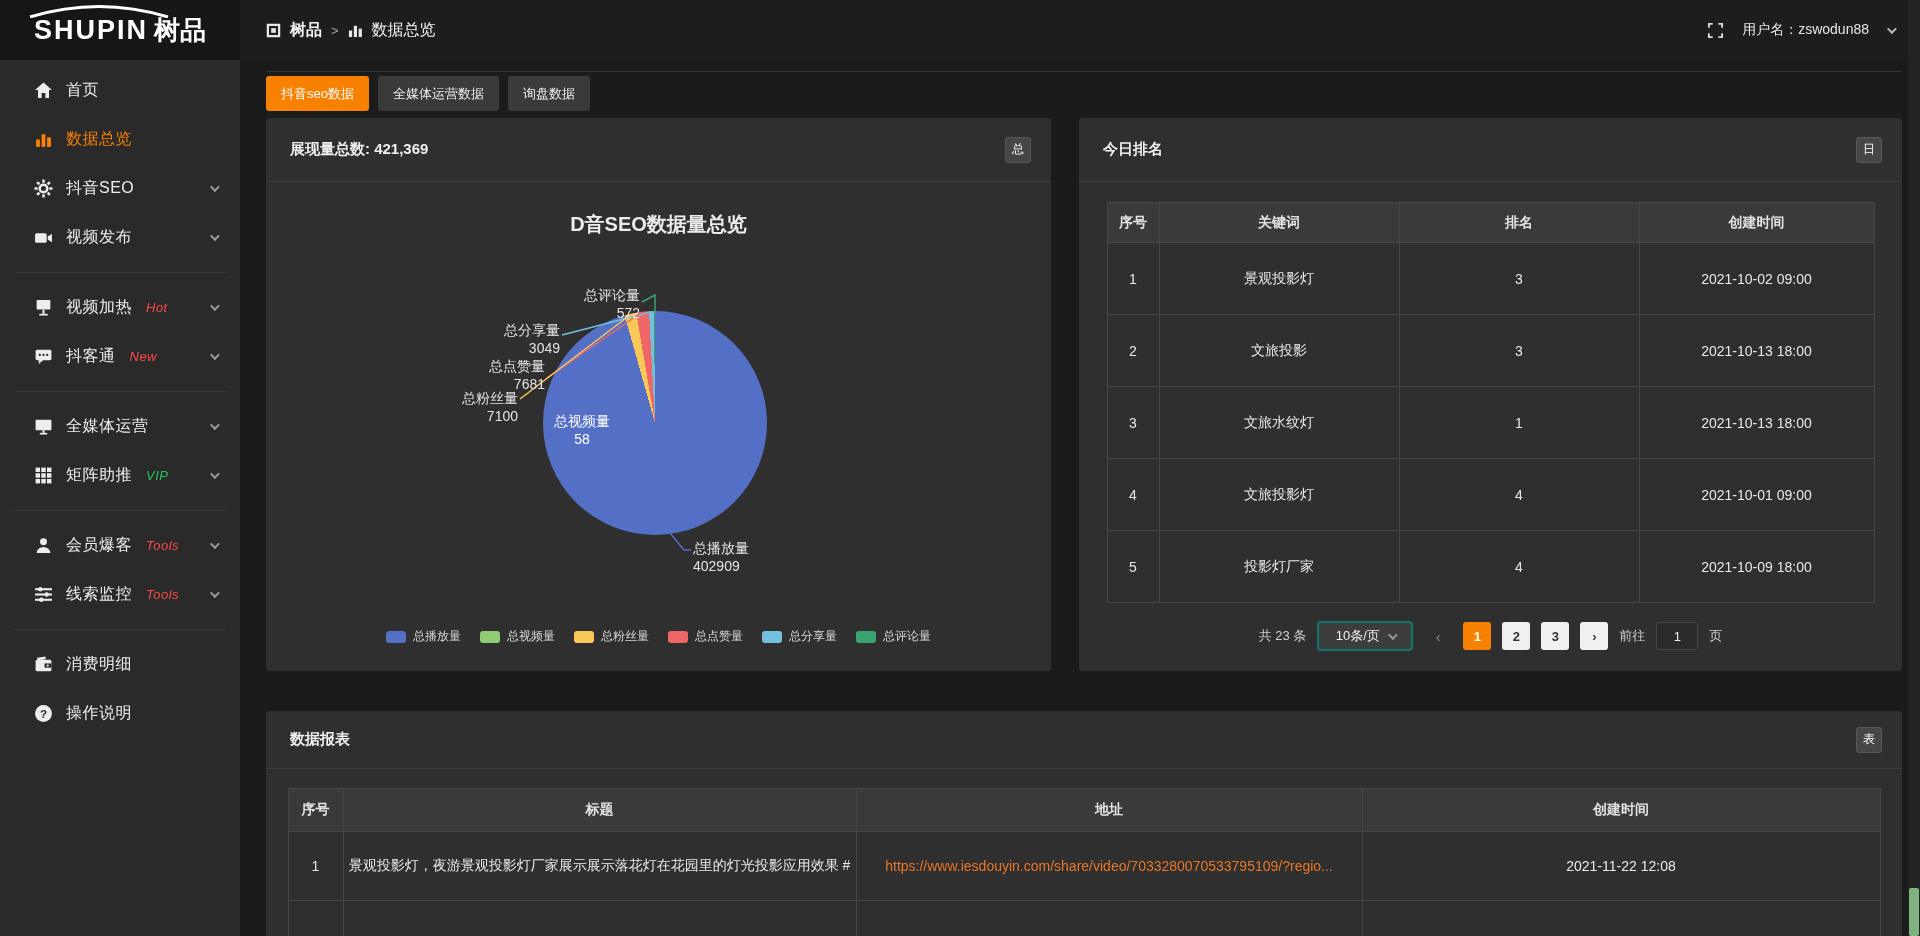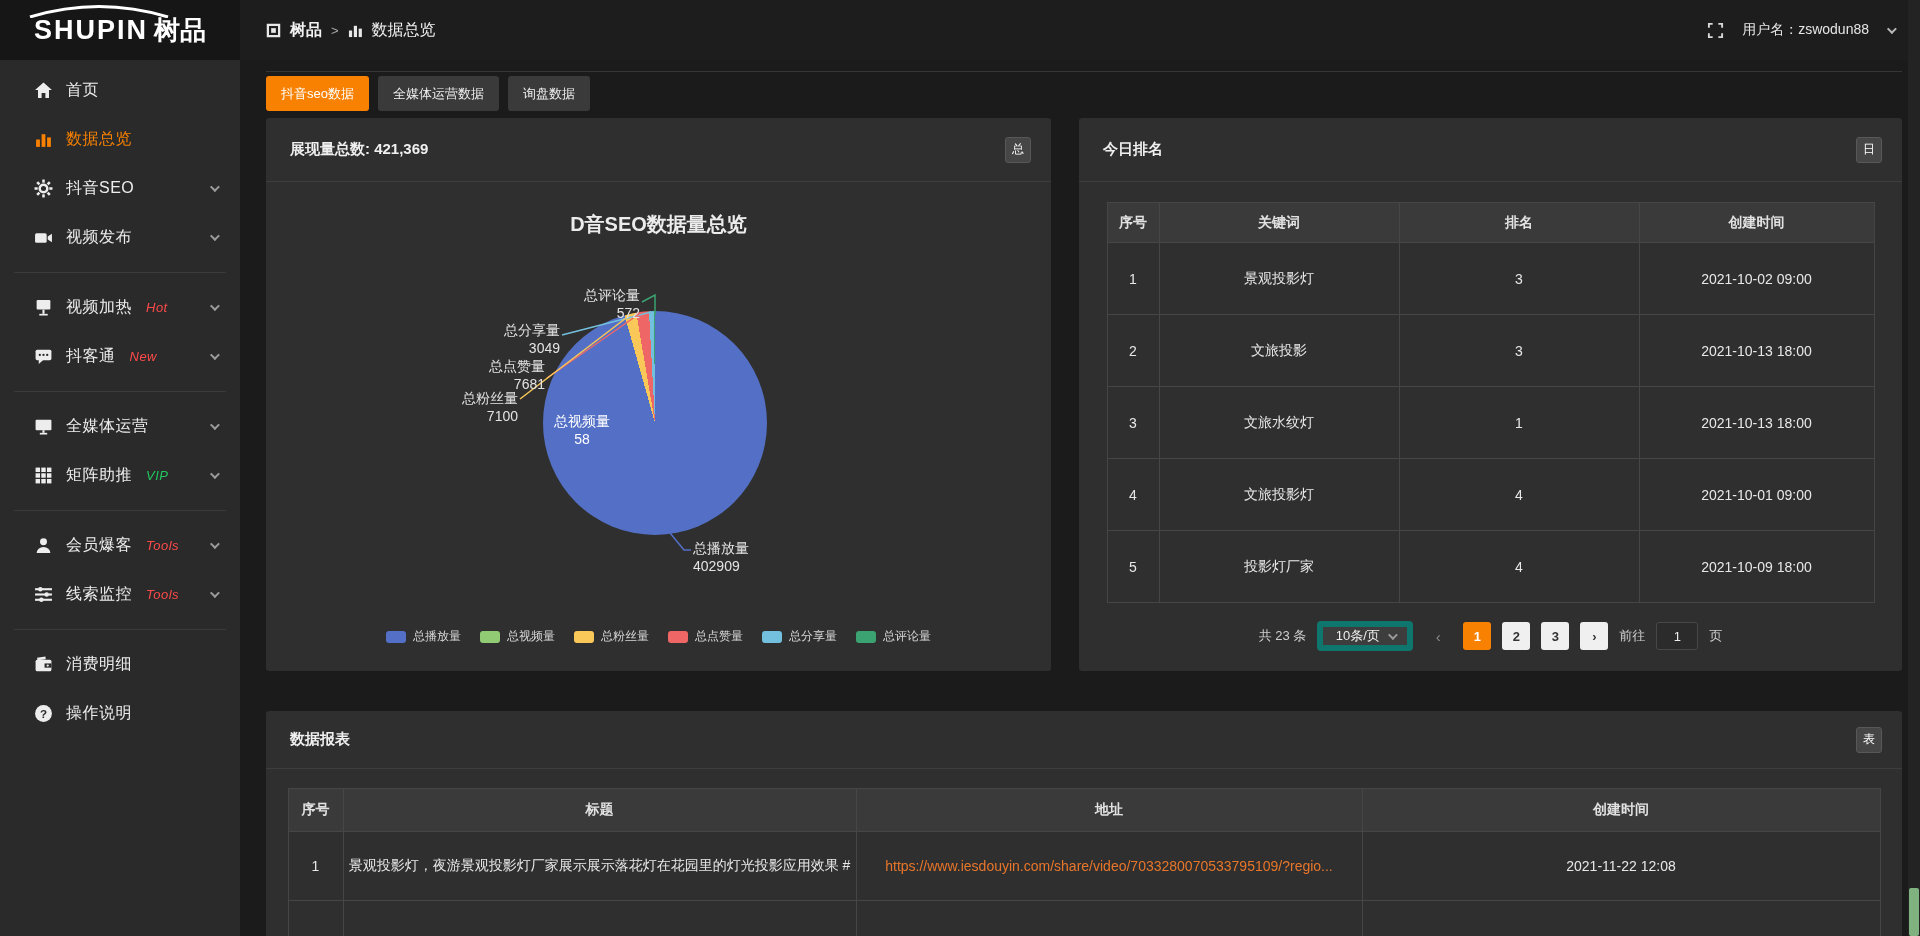--- a/index.html
+++ b/index.html
@@ -78,21 +78,21 @@
   .rank-table { width:767px; margin:20px auto 0 auto; }
   .rank-table th { height:40px; }
   .rank-table td { height:72px; }
   .report-table { width:1592px; margin:19px auto 0 auto; }
   .report-table th { height:43px; }
   .report-table td { height:69px; }
   .url-link { color:var(--link,#e8762a); cursor:pointer; }
 
   
   .pagination { display:flex; align-items:center; justify-content:center; gap:11px; margin-top:18px; font-size:13px; color:#cfcfcf; }
-  .pg-select { width:96px; height:30px; background:#3d3d3d; border:6px solid #0f766e; border-radius:4px; display:flex; align-items:center; justify-content:center; gap:8px; color:#eee; cursor:pointer; }
+  .pg-select { width:96px; height:30px; background:#3d3d3d; border:2px solid #0f766e; border-radius:4px; display:flex; align-items:center; justify-content:center; gap:8px; color:#eee; cursor:pointer; }
   .pg-select .chev { border-color:#999; }
   .pg-arrow { width:28px; height:28px; display:flex; align-items:center; justify-content:center; font-size:15px; color:#8a8a8a; cursor:pointer; }
   .pg-btn { width:28px; height:28px; border-radius:3px; background:#f0f0f0; color:#333; display:flex; align-items:center; justify-content:center; font-size:13px; font-weight:bold; cursor:pointer; }
   .pg-btn.active { background:var(--accent,#f88102); color:#fff; }
   .pg-goto-input { width:42px; height:28px; background:#2b2b2b; border:1px solid #474747; border-radius:3px; color:#eee; text-align:center; font-size:13px; font-family:inherit; }
 
   
   .page-scrollbar { position:absolute; right:0; top:0; width:12px; height:936px; background:#232323; }
   .page-scroll-thumb { position:absolute; bottom:0; left:1px; width:10px; height:48px; background:#7fb27f; border-radius:2px; }
 </style>

